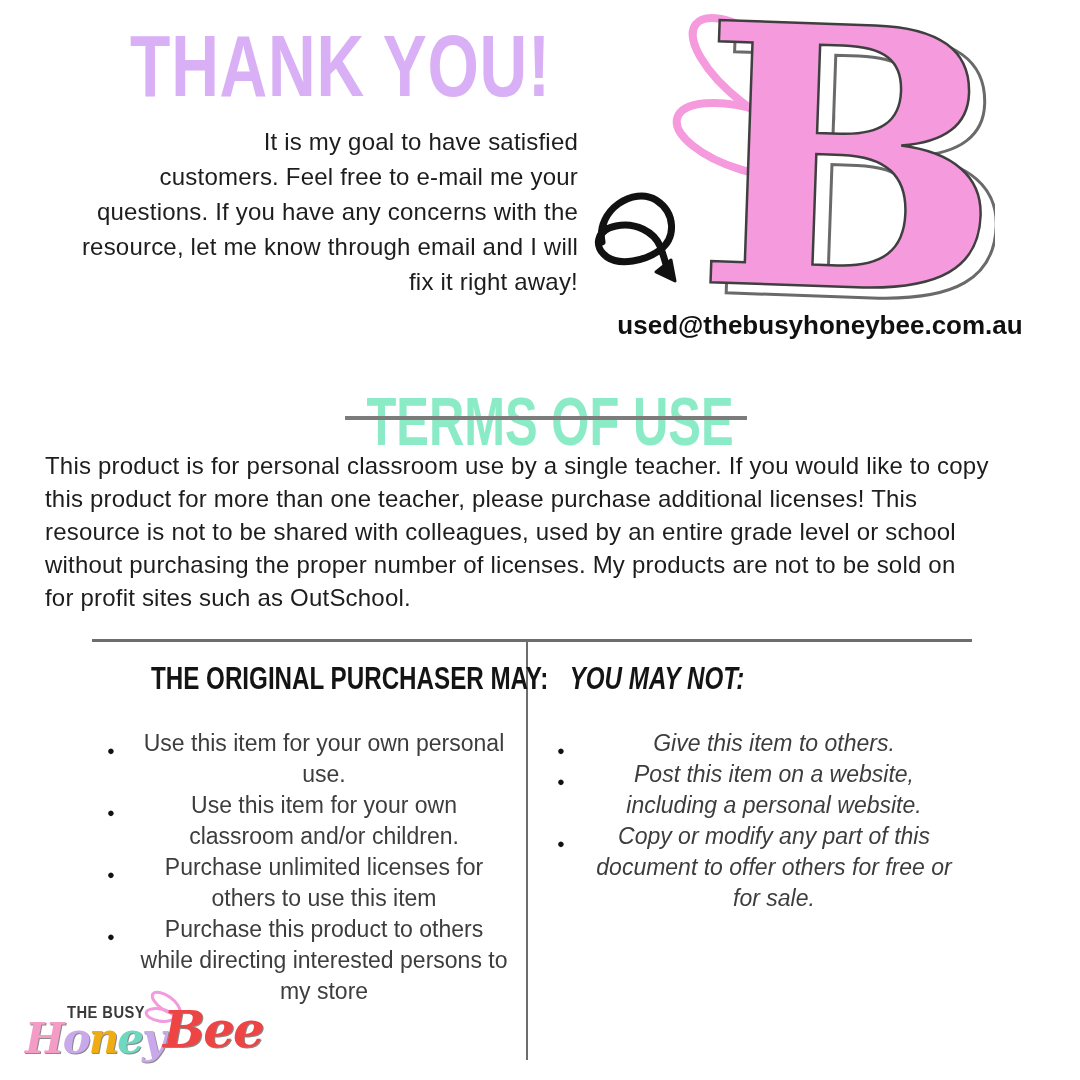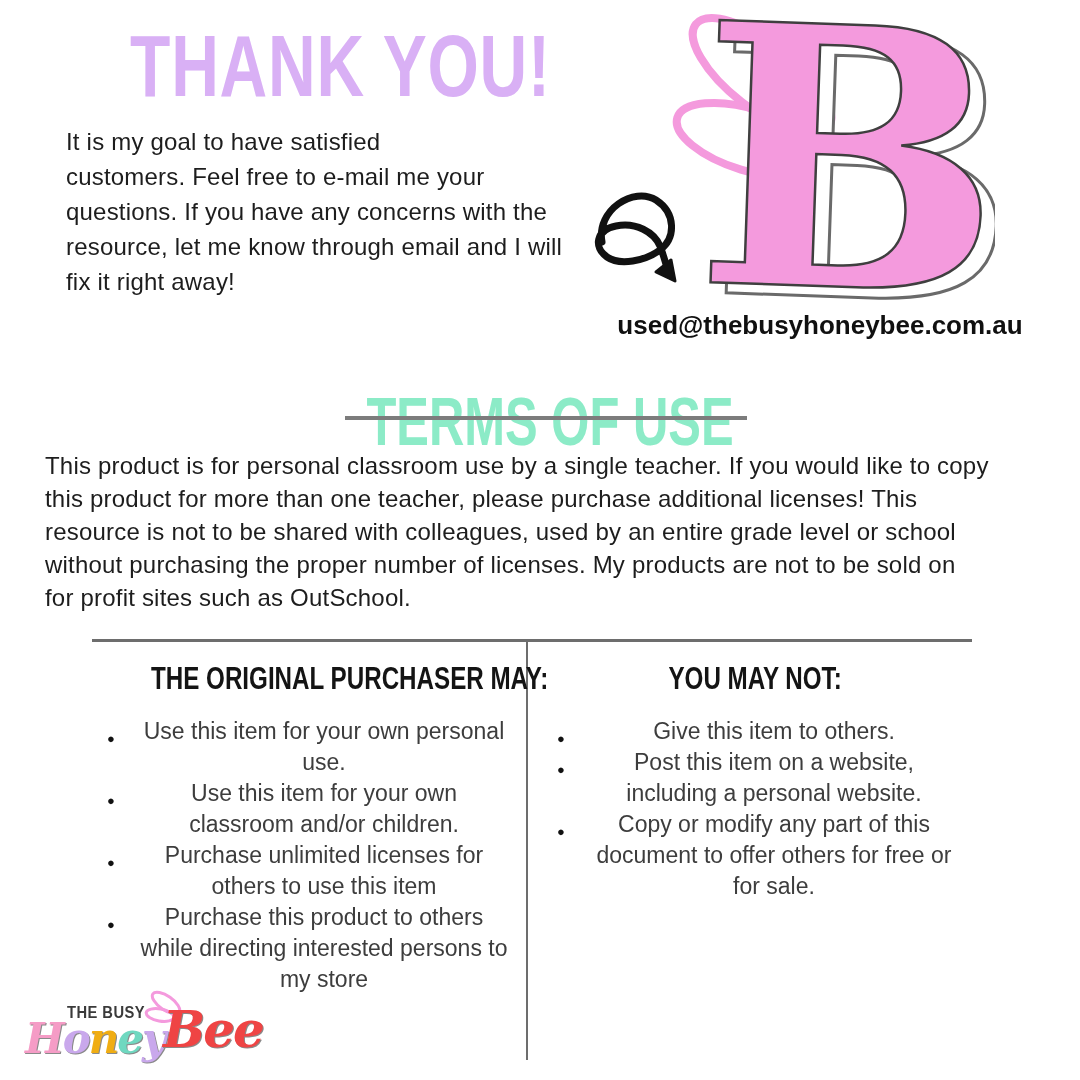--- a/index.html
+++ b/index.html
@@ -6,21 +6,21 @@
   body{
     width:1080px;height:1080px;background:#ffffff;position:relative;overflow:hidden;
     font-family:"Liberation Sans", sans-serif;color:#1f1f1f;
   }
   .abs{position:absolute;}
   .stretch{display:inline-block;transform:scaleX(0.75);transform-origin:center;white-space:nowrap;}
 
   
   #thank-title{left:60px;top:18px;width:510px;text-align:right;}
   #thank-title .stretch{font-size:88px;font-weight:700;line-height:96px;color:#d9b0f5;letter-spacing:1px;}
-  #thank-body{left:66px;top:124px;width:534px;font-size:24px;line-height:35px;text-align:left;
+  #thank-body{left:44px;top:124px;width:534px;font-size:24px;line-height:35px;text-align:right;
     white-space:pre-line;color:#1d1d1d;letter-spacing:0.2px;}
 
   
   #arrow-doodle{left:590px;top:180px;}
   #b-logo{left:650px;top:0px;}
   #email{left:595px;top:310px;width:450px;text-align:center;font-size:26px;font-weight:700;color:#101010;}
 
   
   #terms-title{left:280px;top:340px;width:540px;text-align:center;margin-top:44px;}
   #terms-title .stretch{font-size:68px;font-weight:700;line-height:74px;color:#8cebc7;transform:scaleX(0.72);}
@@ -28,24 +28,24 @@
   #terms-body{left:45px;top:449px;width:990px;font-size:24px;line-height:33px;text-align:left;
     white-space:pre-line;color:#1d1d1d;letter-spacing:0.2px;}
 
   
   #divider-h{left:92px;top:639px;width:880px;height:3px;background:#6d6d6d;}
   #divider-v{left:526px;top:639px;width:2px;height:421px;background:#6d6d6d;}
 
   
   .tou-col{top:662px;width:420px;}
   #col-left{left:95px;}
-  #col-right{left:545px;}
-  .col-heading{text-align:center;}
+  #col-right{left:545px;font-style:italic;}
+  .col-heading{}
   .col-heading .stretch{font-size:31px;font-weight:700;line-height:34px;color:#141414;transform:scaleX(0.78);}
-  .tou-list{list-style:none;margin:20px 0 0 0;padding:0 6px 0 44px;font-size:23px;line-height:31px;color:#3d3d3d;}
+  .tou-list{list-style:none;margin:32px 0 0 0;padding:0 6px 0 44px;font-size:23px;line-height:31px;color:#3d3d3d;}
   .tou-list li{position:relative;text-align:center;}
   .tou-list li::before{content:"\25CF";position:absolute;left:-32px;top:7px;font-size:13px;color:#111;}
 
   
   #footer-logo{left:25px;top:986px;width:240px;height:92px;}
   #footer-busy{position:absolute;left:42px;top:18px;font-size:16px;font-weight:700;color:#3a3a3a;
     letter-spacing:0.5px;transform:scaleX(0.92);transform-origin:left center;}
   #footer-honey{position:absolute;left:0px;top:28px;font-family:"DejaVu Serif", serif;font-style:italic;
     font-weight:700;font-size:42px;letter-spacing:-2px;}
   #footer-honey .hl{text-shadow:1px 1px 0 #8a8a8a;}

